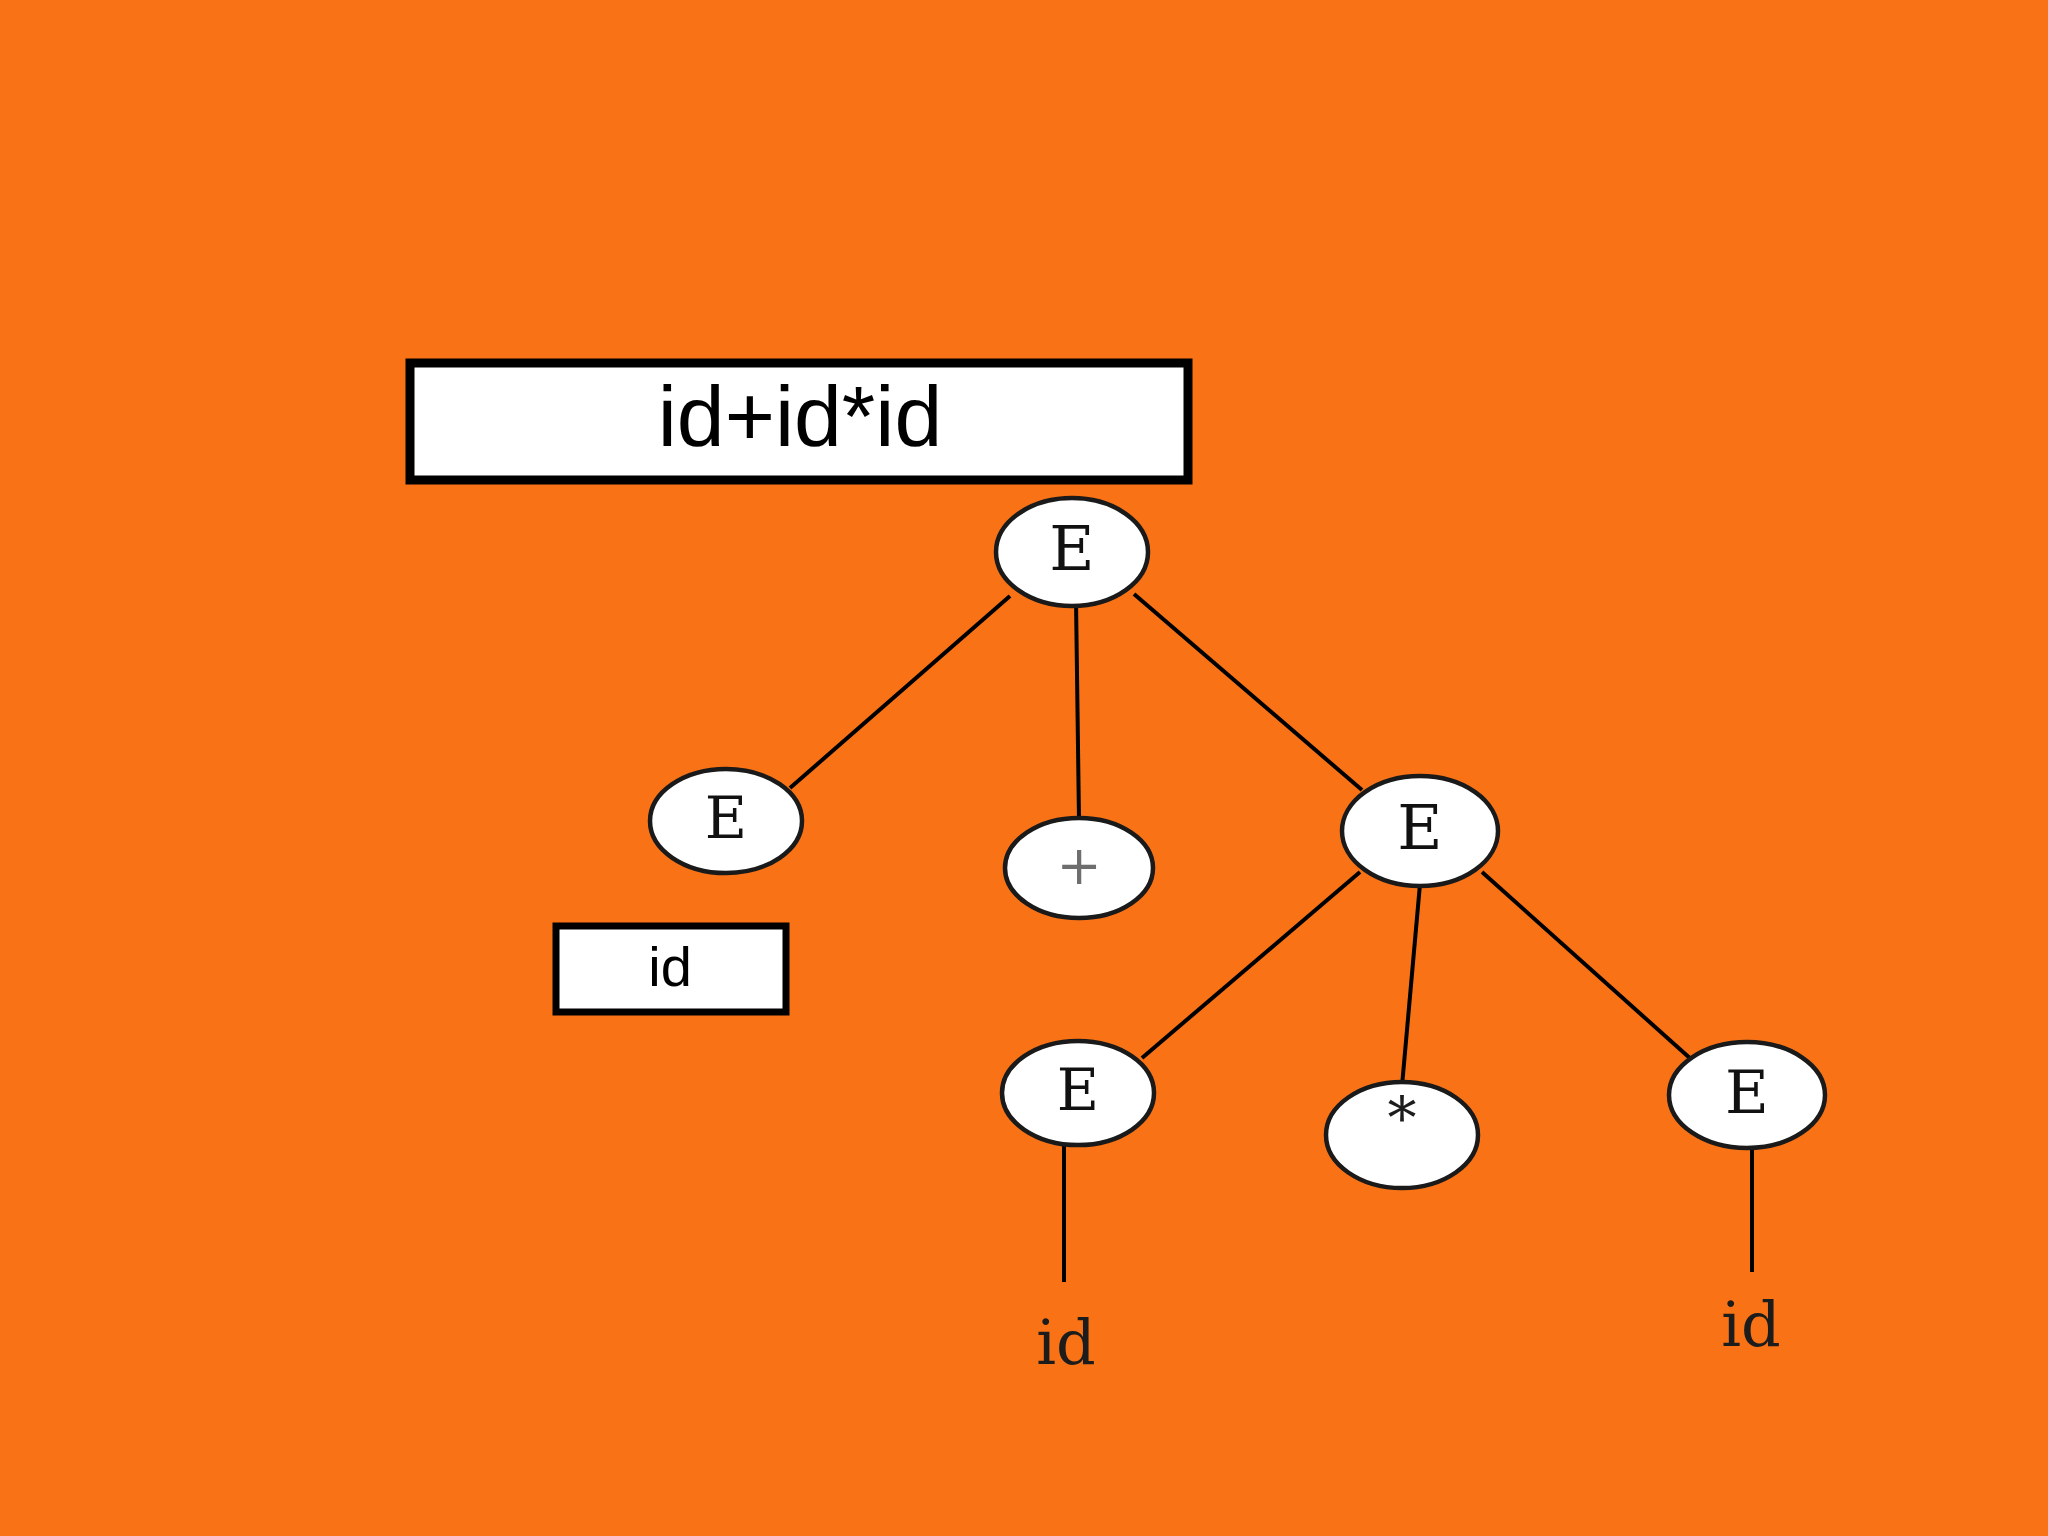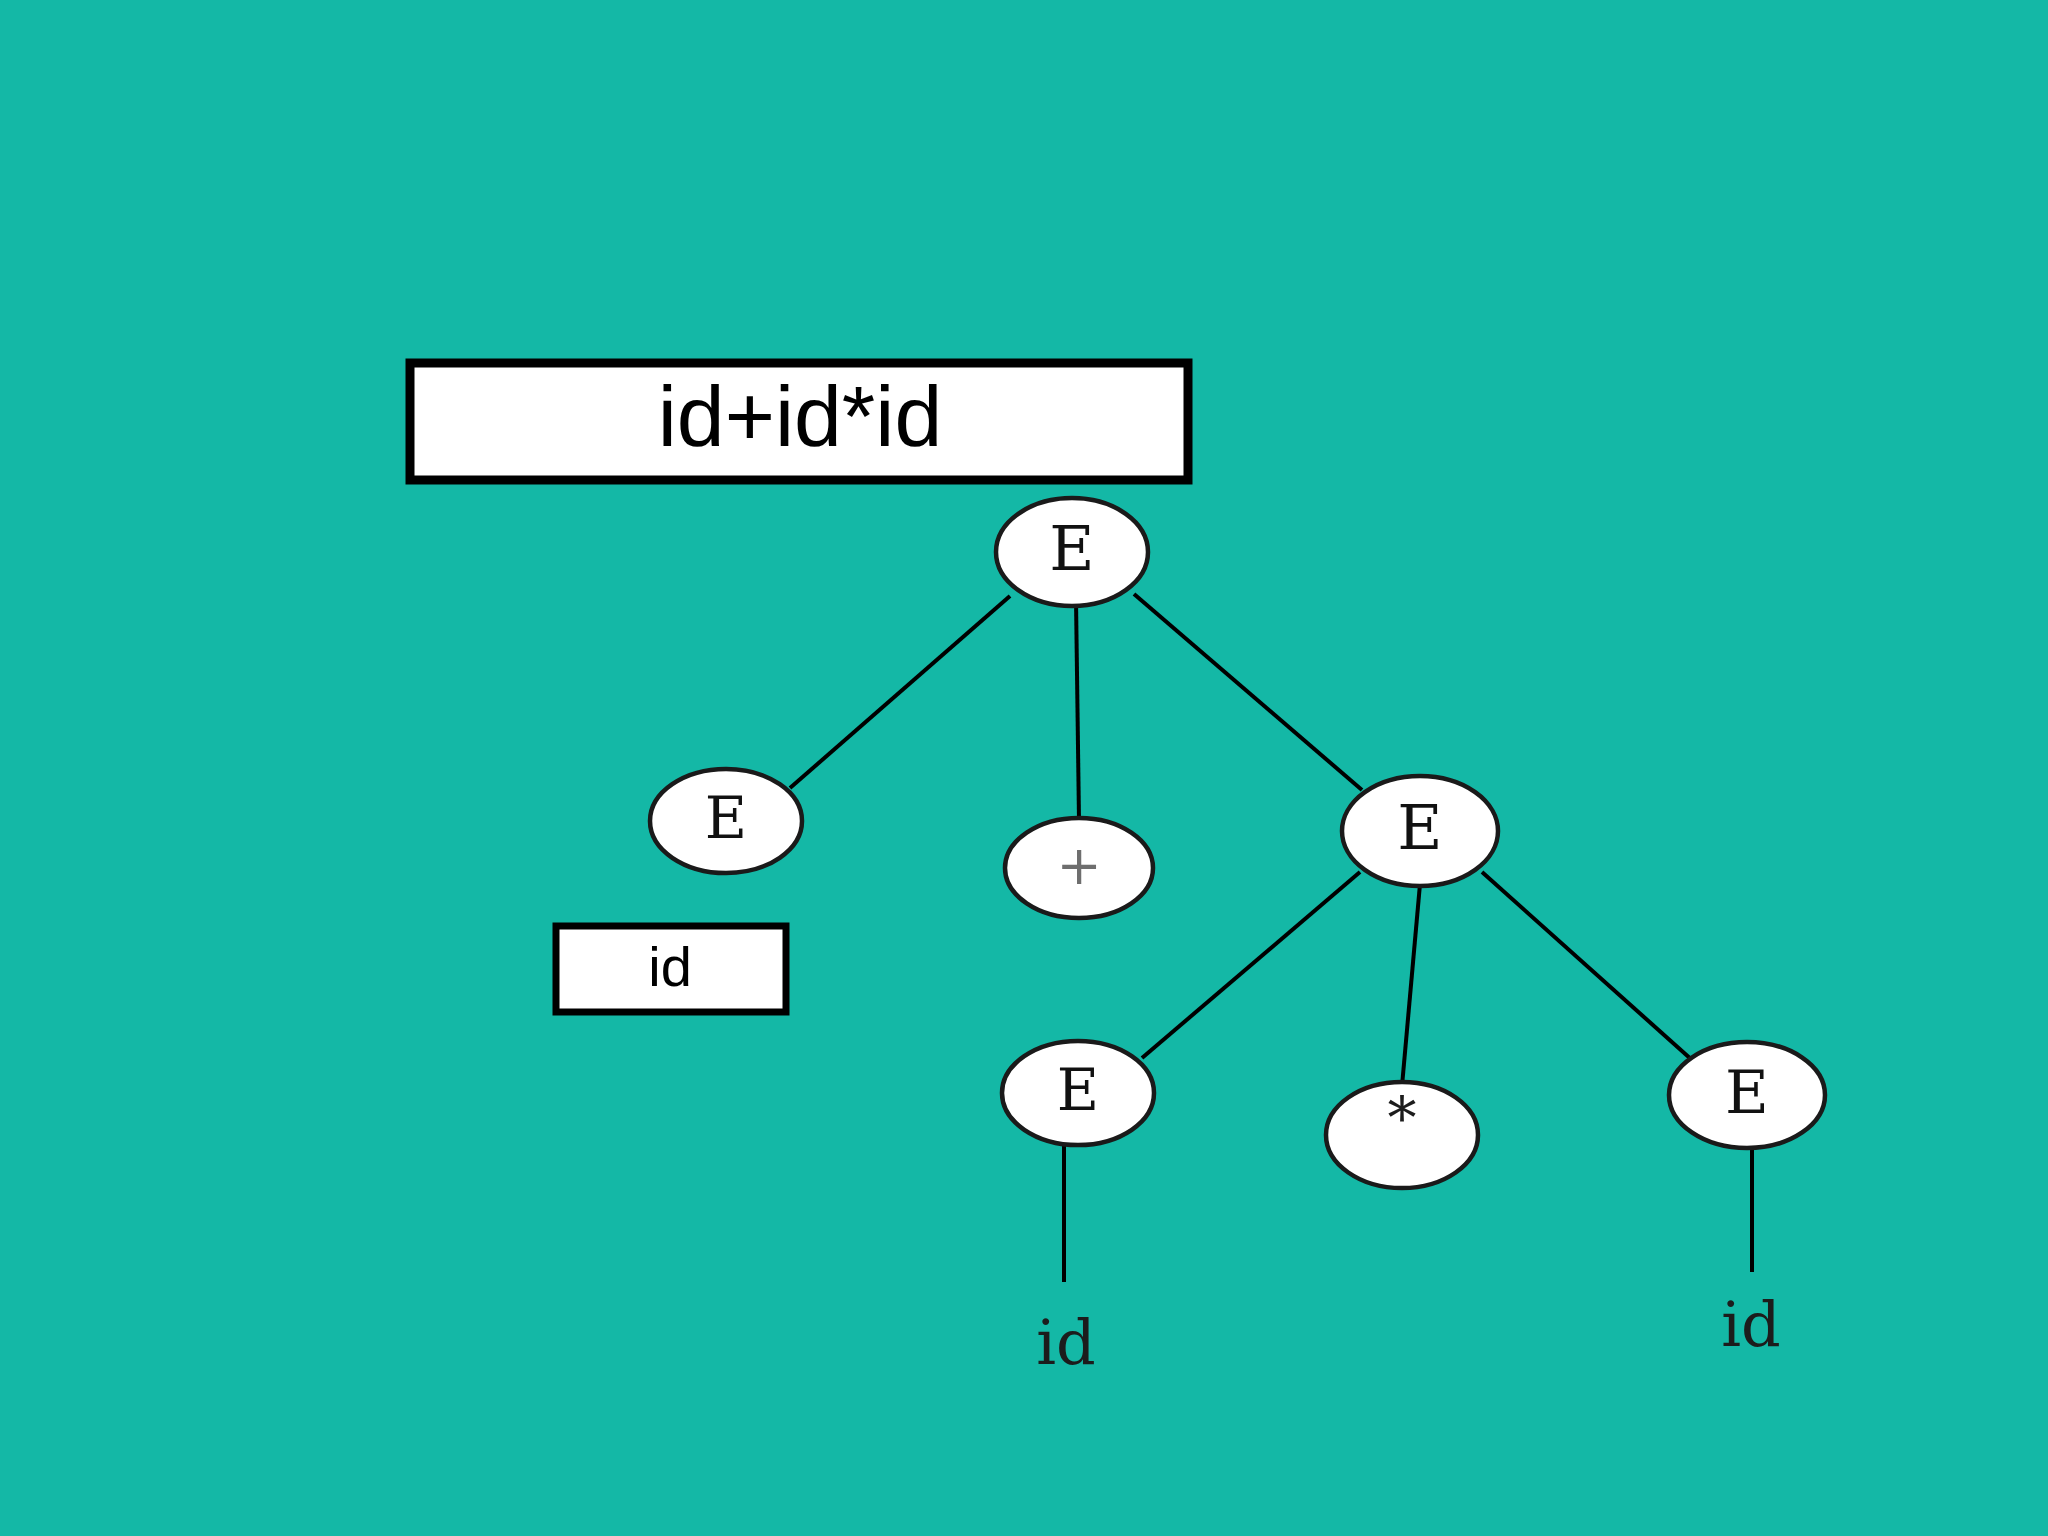--- a/index.html
+++ b/index.html
@@ -8,21 +8,21 @@
     padding: 0;
     background: #ffffff;
   }
   body {
     font-family: "Liberation Sans", sans-serif;
   }
   #canvas {
     position: relative;
     width: 2048px;
     height: 1536px;
-    background: #14b8a6;
+    background: #f97316;
     overflow: hidden;
   }
   #tree-svg {
     position: absolute;
     left: 0;
     top: 0;
     width: 2048px;
     height: 1536px;
   }
   .edge-line {

